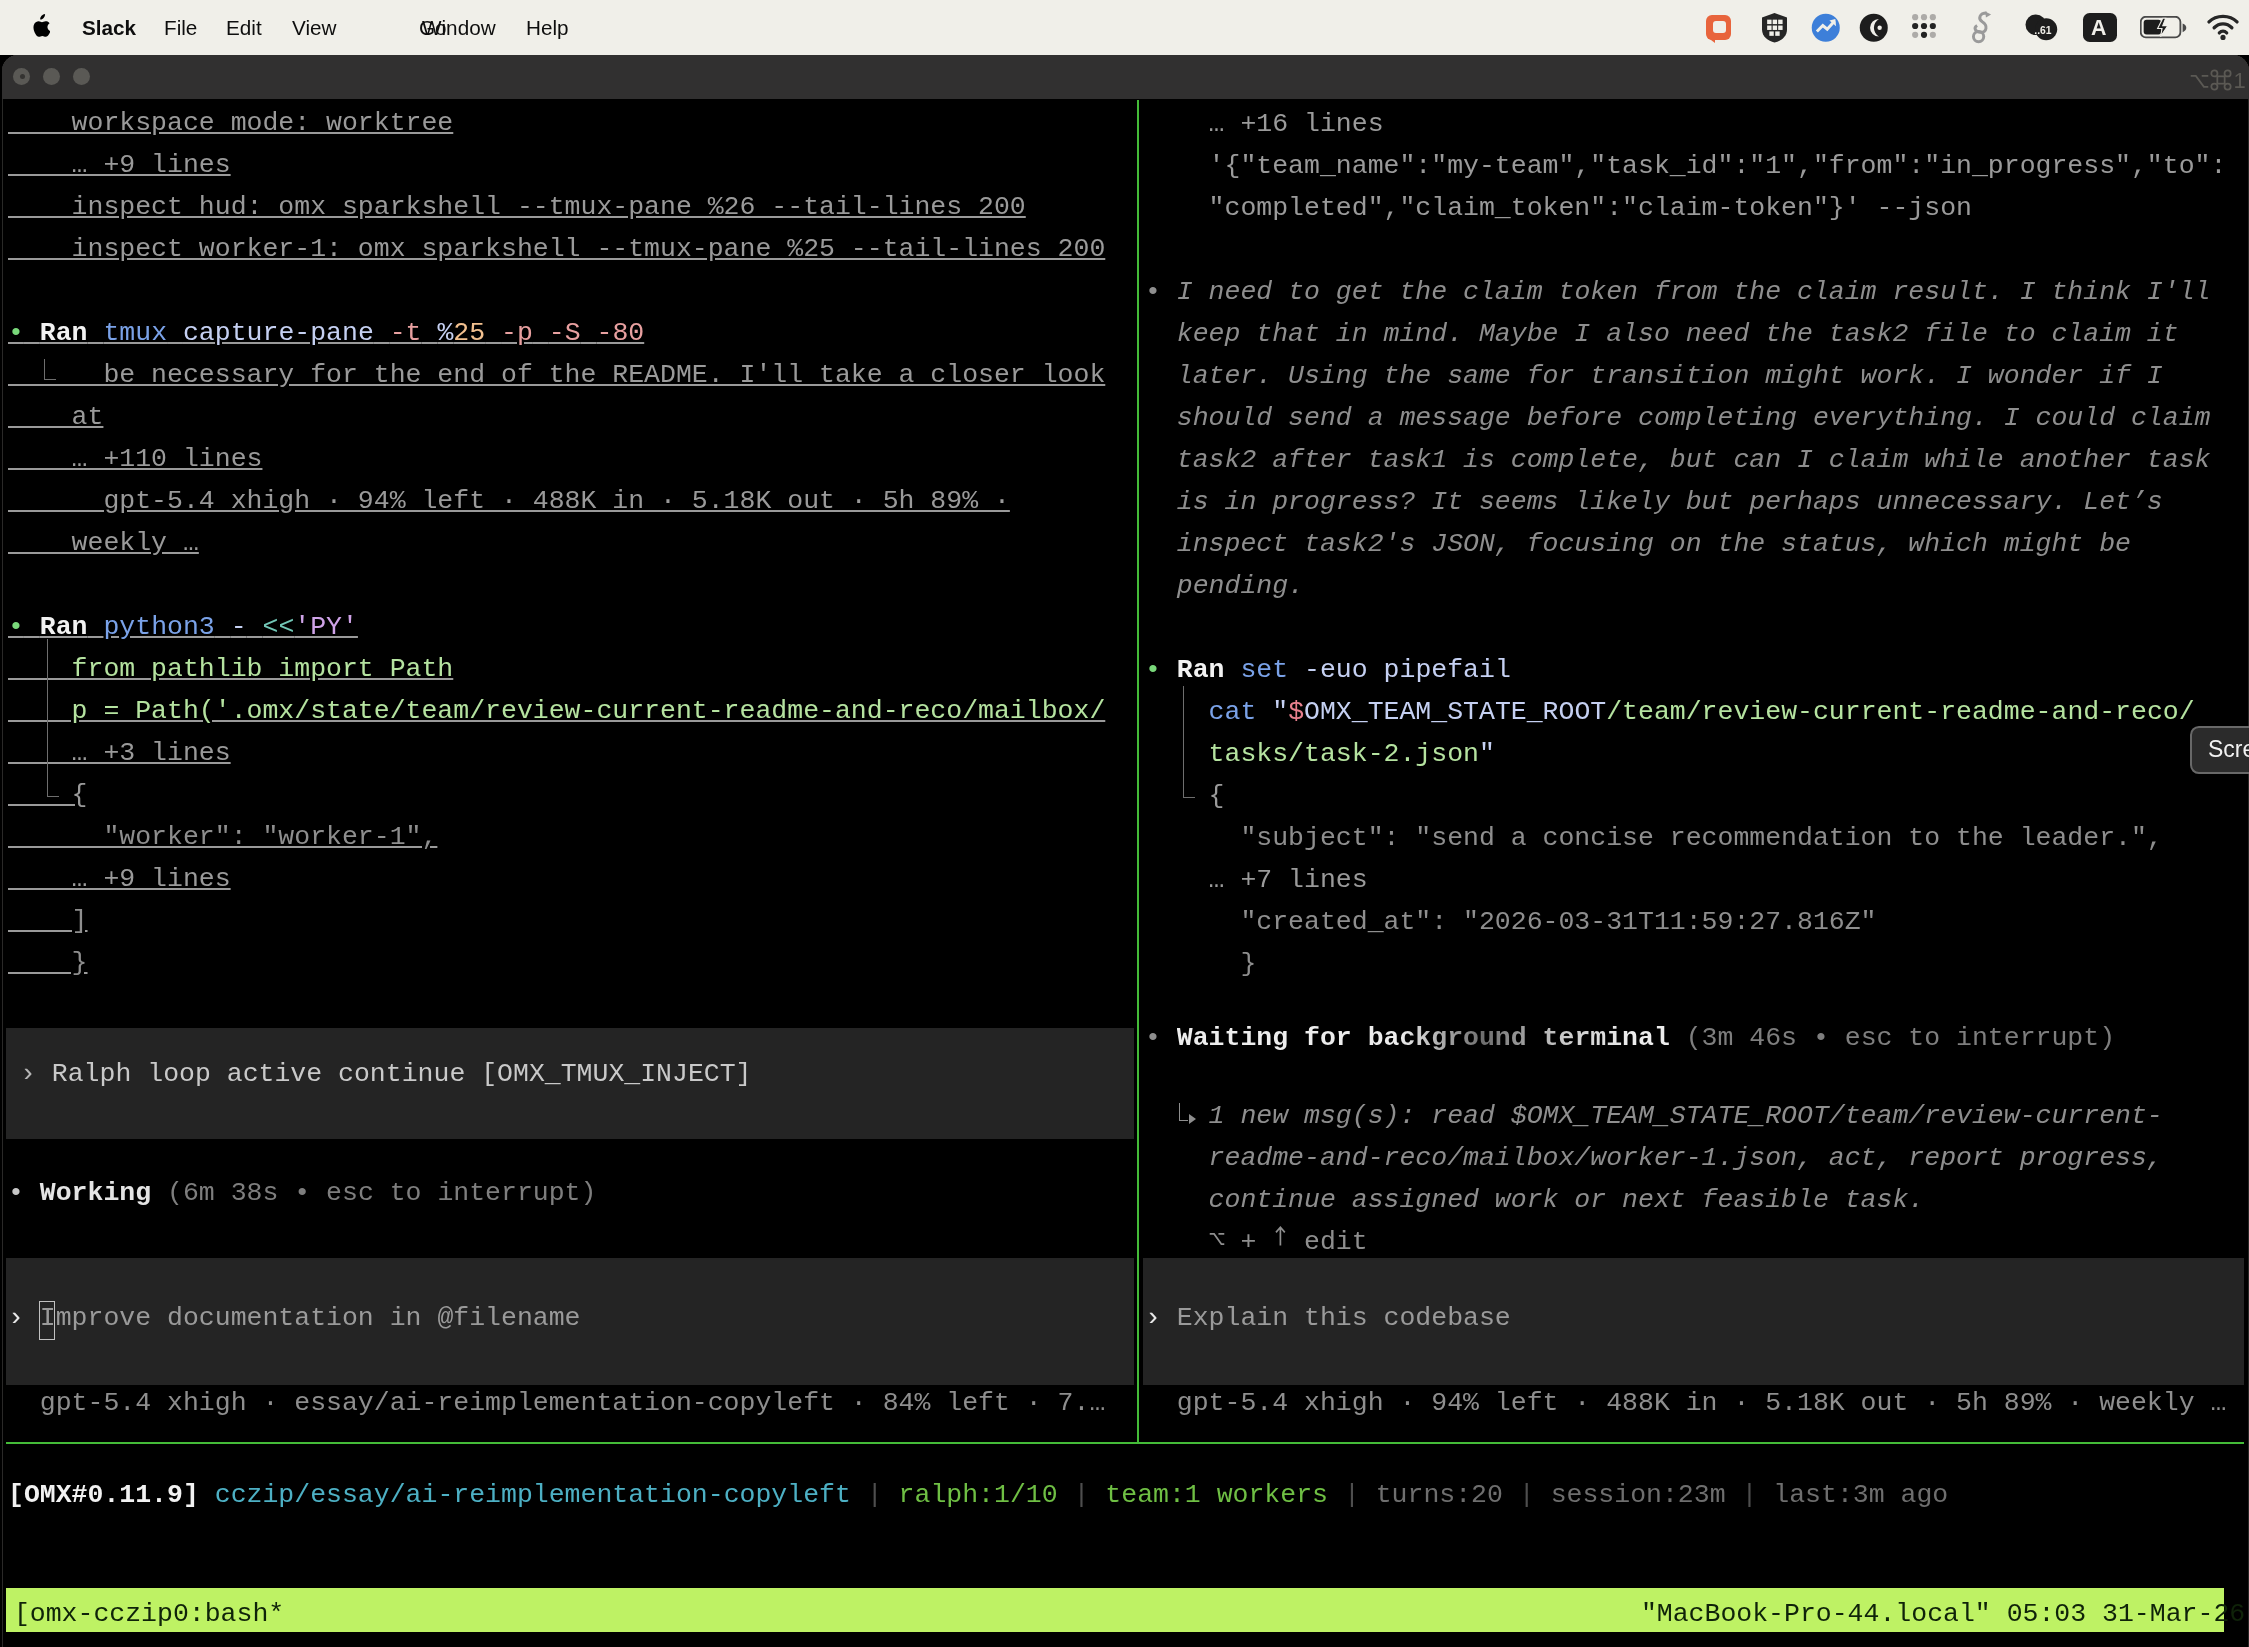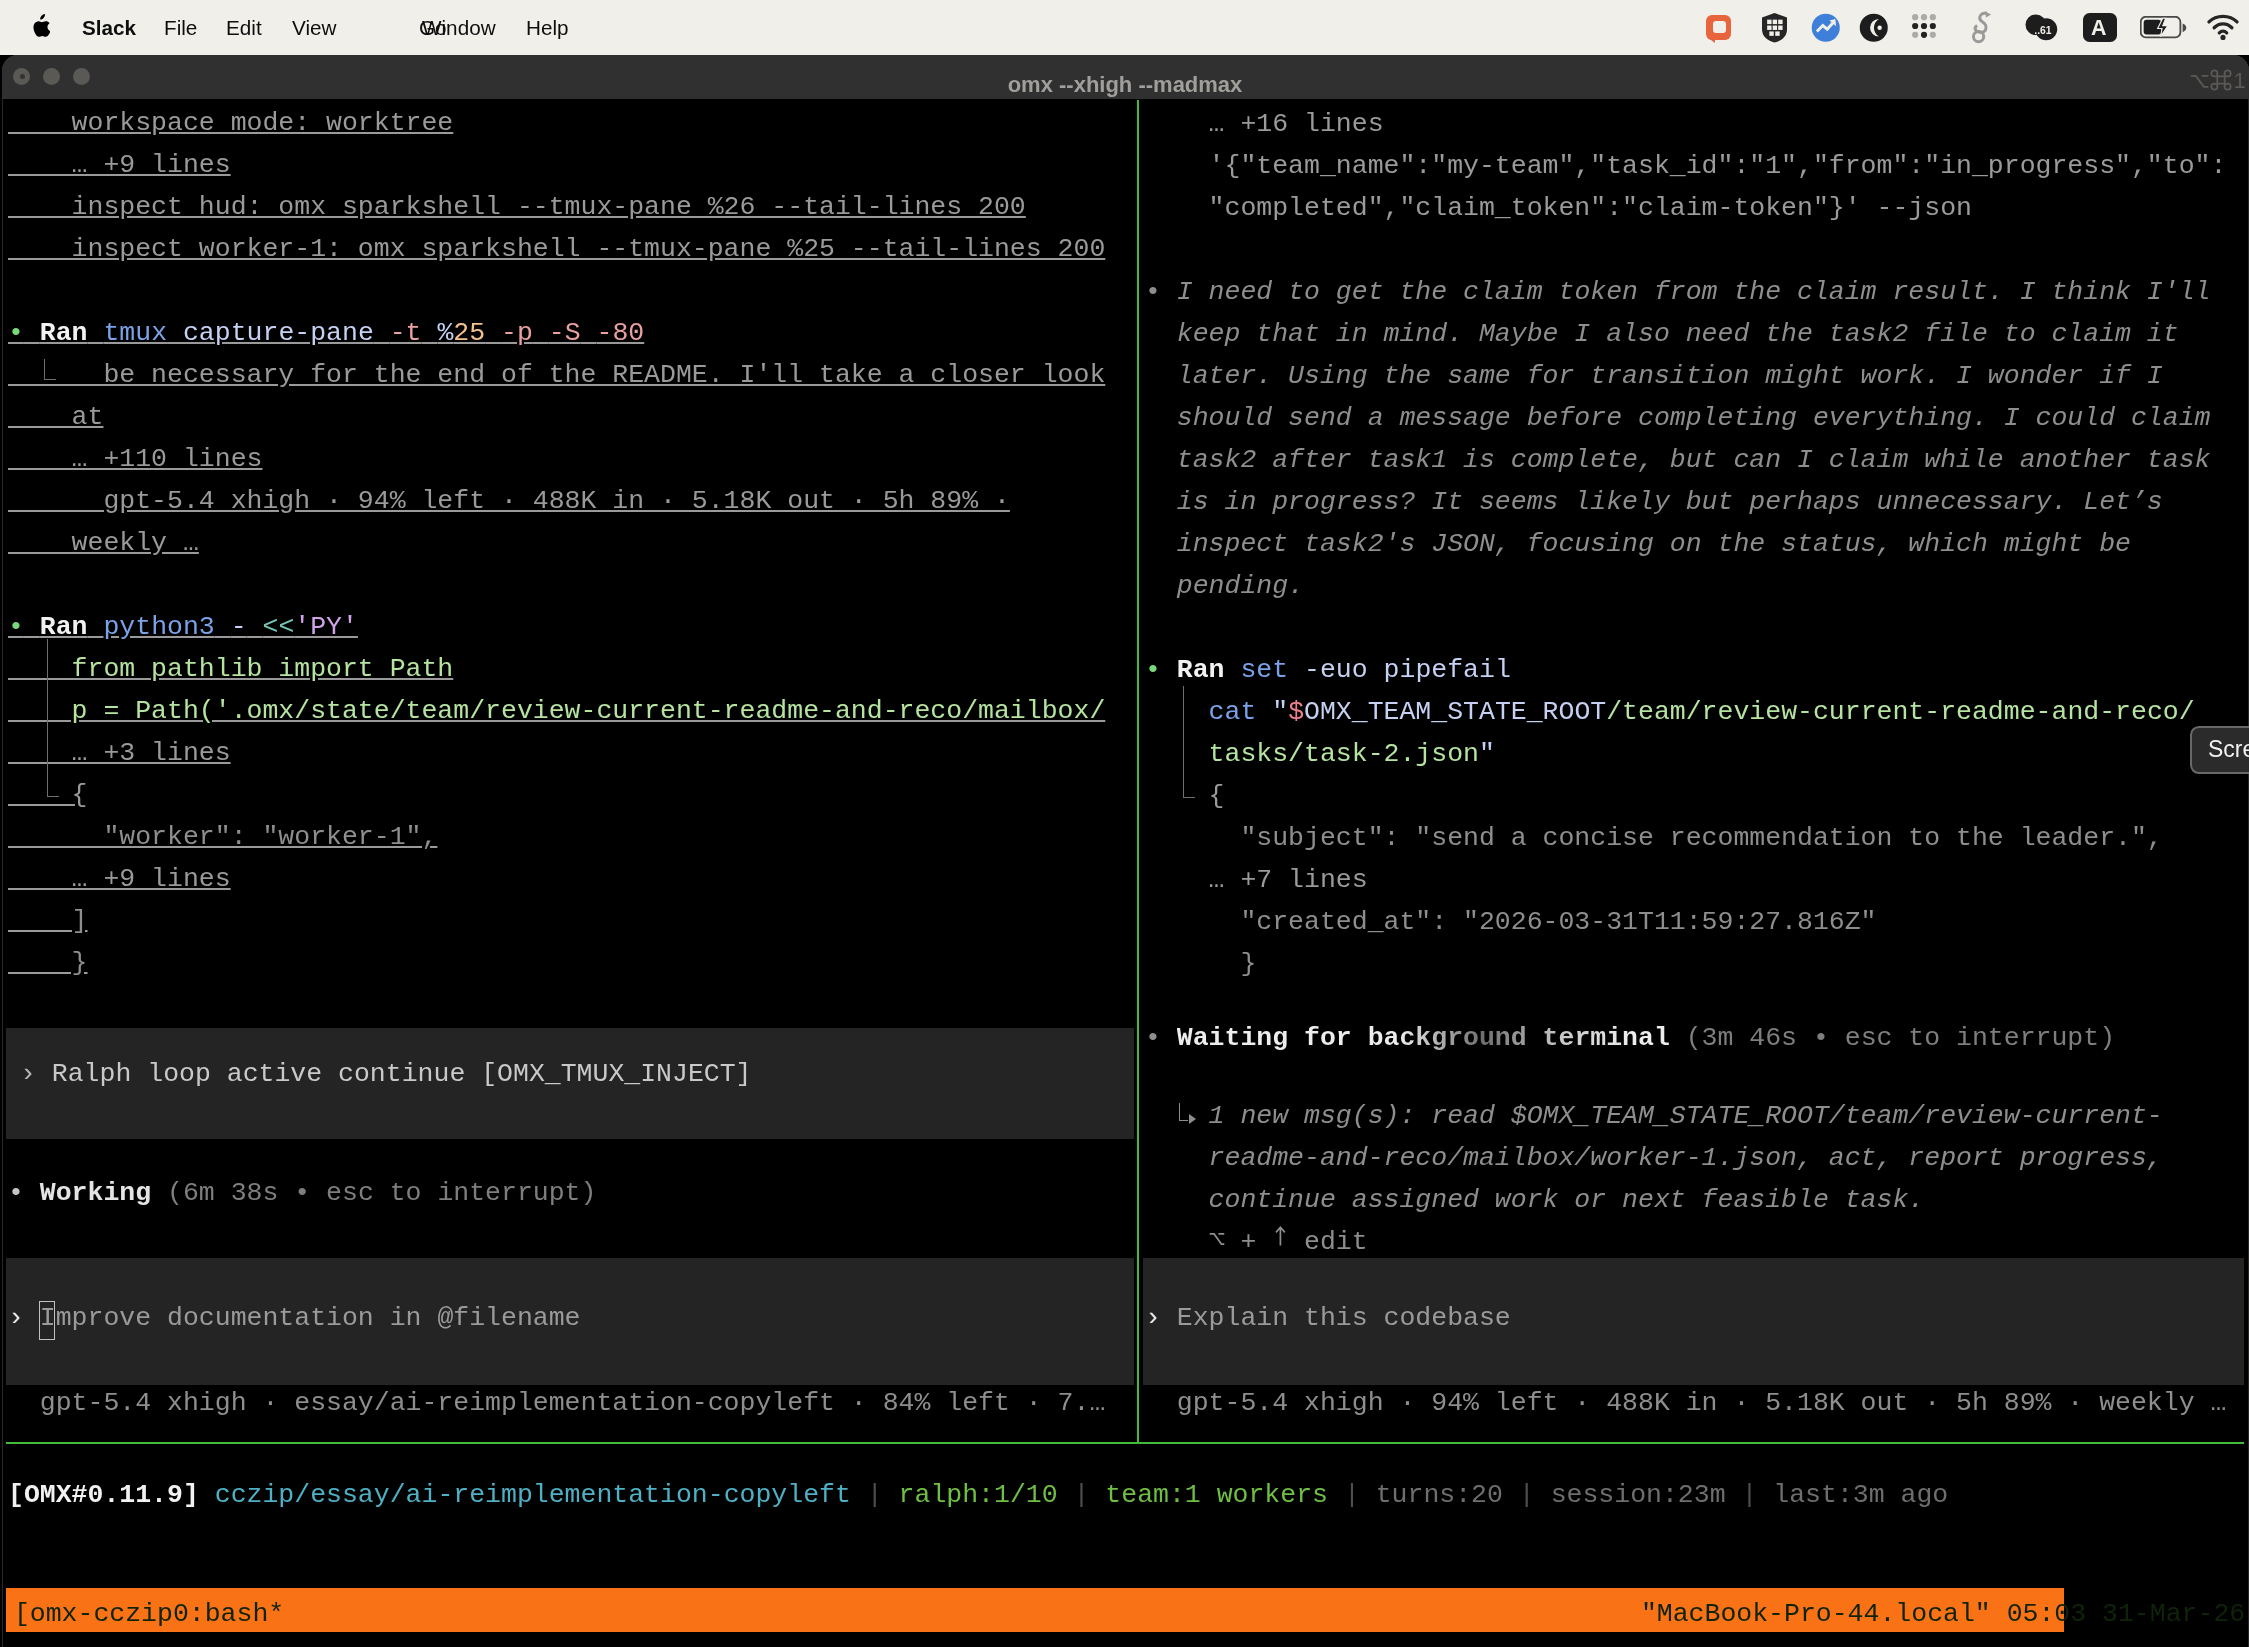--- a/index.html
+++ b/index.html
@@ -26,21 +26,21 @@
   .pe { color:#f2c08f; }
   .te { color:#72c7b7; }
   .ma { color:#cfa3e8; }
   .gr { color:#b5e3a0; }
   .ro { color:#e8808e; }
   .bu { color:#79d87a; }
   .it { font-style:italic; }
   .shim { font-weight:bold; background:linear-gradient(90deg,#ededed 0%,#ededed 45%,#6e6e6e 62%,#c8c8c8 78%,#ededed 92%); -webkit-background-clip:text; background-clip:text; color:transparent; }
   .box { position:absolute; background:#242424; }
   .greenline { position:absolute; background:#44bb38; }
-  #gbar { position:absolute; left:5.9px; top:1588px; width:2058px; height:44px; background:#f97316;text-align:center; }
+  #gbar { position:absolute; left:5.9px; top:1588px; width:2218px; height:44px; background:#bef264;text-align:center; }
   #gbar pre { color:#0f2309; }
 </style>
 </head>
 <body>
 
 <div id="menubar">
   <svg class="abs" style="left:30px; top:13.3px;" width="20" height="26.6" viewBox="0 0 17 21">
       <path fill="#000" d="M11.7 3.3c.7-.9 1.2-2.1 1.1-3.3-1 .1-2.3.7-3 1.6-.7.8-1.3 2-1.1 3.2 1.2.1 2.3-.6 3-1.5zM14.8 11.2c0-2.2 1.8-3.3 1.9-3.3-1-1.5-2.6-1.7-3.2-1.7-1.4-.1-2.6.8-3.3.8-.7 0-1.7-.8-2.8-.8C5.9 6.2 4.5 7 3.7 8.3c-1.6 2.7-.4 6.7 1.1 8.9.7 1.1 1.6 2.3 2.8 2.2 1.1 0 1.5-.7 2.9-.7 1.3 0 1.7.7 2.9.7 1.2 0 2-1.1 2.7-2.2.8-1.2 1.2-2.4 1.2-2.5-.1-.1-2.4-1-2.5-3.5z"></path>
     </svg>
   <span class="mi" style="left:82px; font-weight:bold;">Slack</span>
@@ -117,21 +117,20 @@
       <circle cx="23" cy="33" r="3.5" fill="#262626"></circle>
     </svg>
 </div>
 
 <div id="win">
   <div id="titlebar">
     <div class="tl" style="left:11.8px;"></div>
     <div class="abs" style="left:18.5px; top:19px; width:5.2px; height:5.2px; border-radius:50%; background:#343331;"></div>
     <div class="tl" style="left:41px;"></div>
     <div class="tl" style="left:71px;"></div>
-    <div id="title">omx --xhigh --madmax</div>
     <div id="shortcut" class="abs" style="left:2188px; top:12.5px;">
       <svg width="19" height="22" viewBox="0 0 26 30" style="position:absolute; left:0; top:2.2px;">
           <path fill="none" stroke="#5b5954" stroke-width="2.5" d="M1 8 h7 l11 15 h6 M16 8 h9"></path>
         </svg>
       <svg width="22" height="22" viewBox="0 0 30 30" style="position:absolute; left:20px; top:1.5px;">
           <g fill="none" stroke="#5b5954" stroke-width="2.4">
             <circle cx="6" cy="6" r="4.2"></circle>
             <circle cx="24" cy="6" r="4.2"></circle>
             <circle cx="6" cy="24" r="4.2"></circle>
             <circle cx="24" cy="24" r="4.2"></circle>

